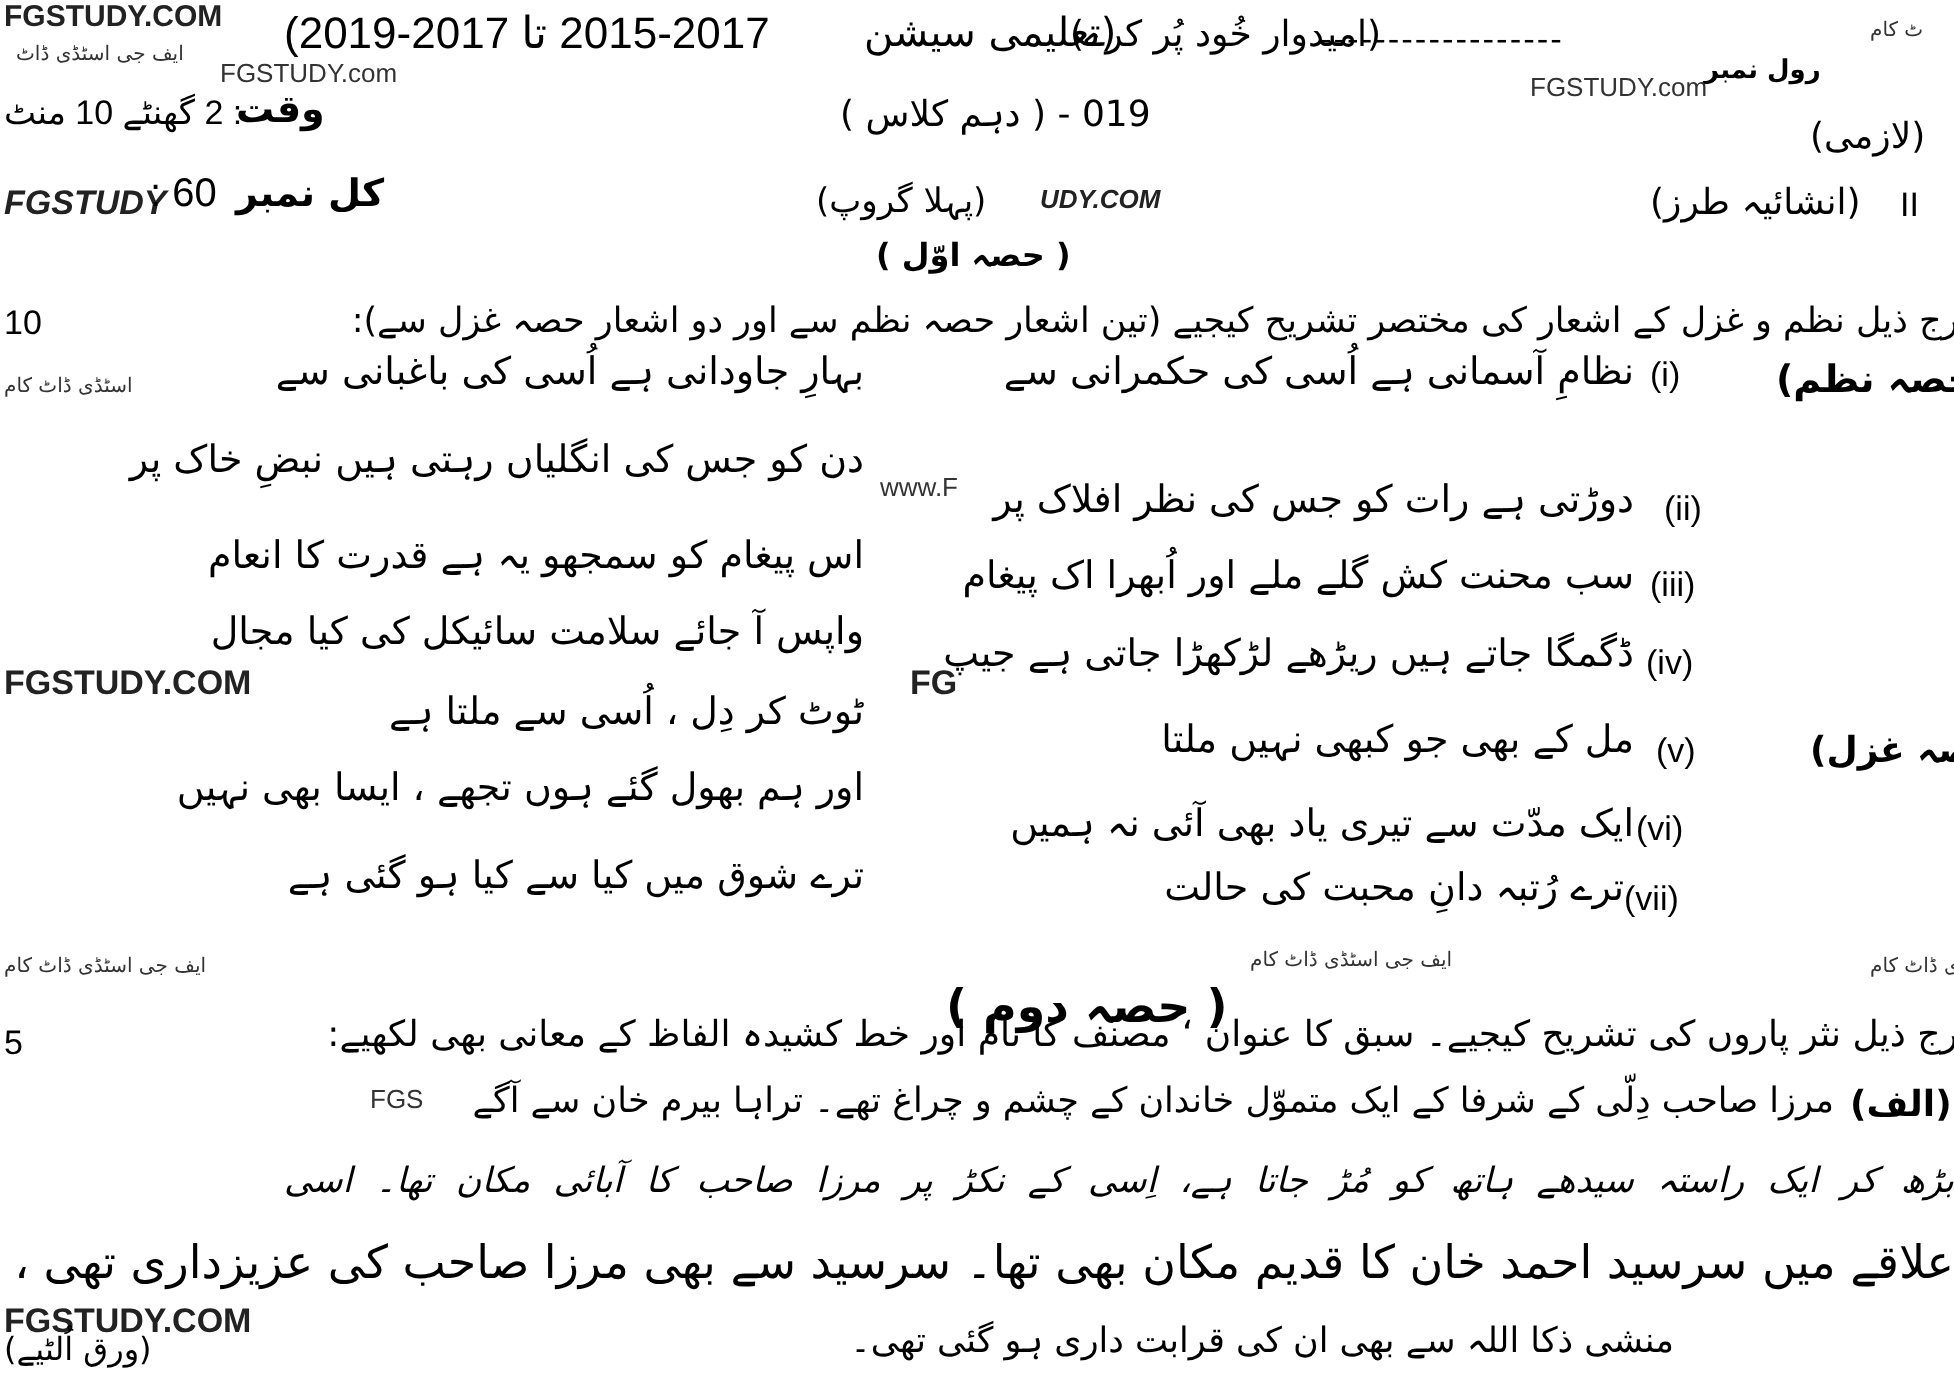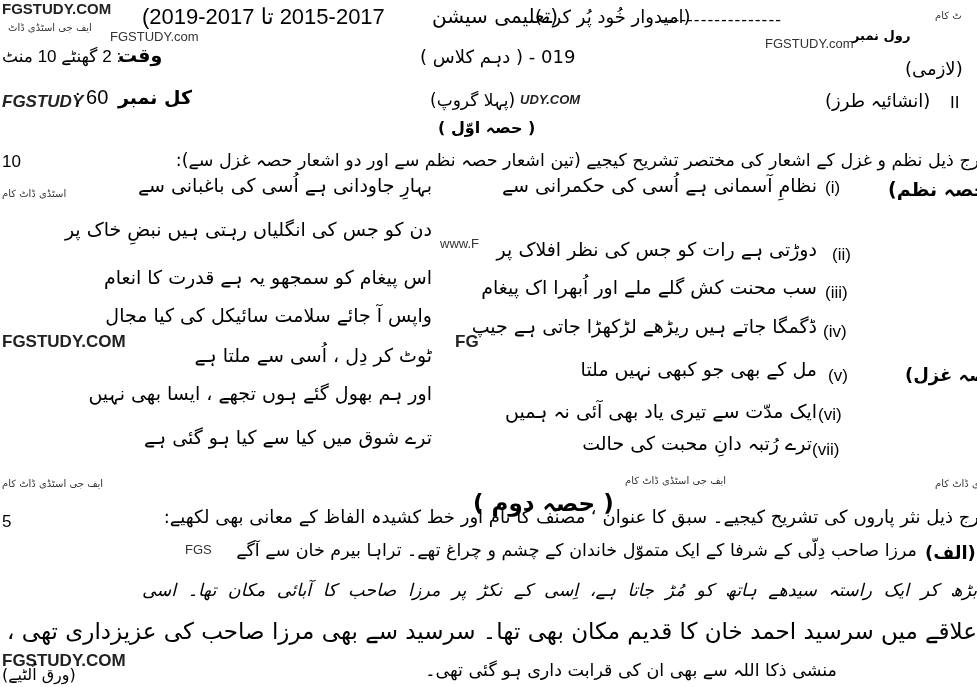--- a/index.html
+++ b/index.html
@@ -36,21 +36,21 @@
 <div class="abs wm-light" style="left:765px;top:36px;">FGSTUDY.com</div>
 
 <div class="abs num" style="left:2px;top:46px;direction:rtl;unicode-bidi:plaintext;">: 2 گھنٹے 10 منٹ</div>
 <div class="abs ur bold" style="left:118px;top:44px;font-size:19px;">وقت</div>
 <div class="abs" style="left:420px;top:46px;font-size:18px;direction:rtl;unicode-bidi:plaintext;">019 - ( دہم کلاس )</div>
 <div class="abs ur" style="left:905px;top:58px;font-size:18px;">(لازمی)</div>
 
 <div class="abs wm wm-i" style="left:2px;top:92px;">FGSTUDY</div>
 <div class="abs num" style="left:75px;top:86px;font-size:20px;direction:rtl;unicode-bidi:plaintext;">: 60</div>
 <div class="abs ur bold" style="left:118px;top:86px;font-size:19px;">کل نمبر</div>
-<div class="abs ur" style="left:408px;top:90px;font-size:17px;margin-left:22px;">(پہلا گروپ)</div>
+<div class="abs ur" style="left:408px;top:90px;font-size:17px;">(پہلا گروپ)</div>
 <div class="abs wm wm-i" style="left:520px;top:92px;font-size:13px;">UDY.COM</div>
 <div class="abs ur" style="left:825px;top:90px;font-size:18px;">(انشائیہ طرز)</div>
 <div class="abs en" style="left:950px;top:93px;font-size:17px;">II</div>
 
 <div class="abs ur bold" style="left:438px;top:118px;font-size:16px;">( حصہ اوّل )</div>
 
 <div class="abs num" style="left:2px;top:152px;">10</div>
 <div class="abs ur" style="right:-10px;top:150px;font-size:17.5px;">درج ذیل نظم و غزل کے اشعار کی مختصر تشریح کیجیے (تین اشعار حصہ نظم سے اور دو اشعار حصہ غزل سے):</div>
 <div class="abs ur wm-ur" style="left:2px;top:188px;">اسٹڈی ڈاٹ کام</div>
 <div class="abs ur bold" style="left:888px;top:178px;font-size:19px;">(حصہ نظم)</div>

